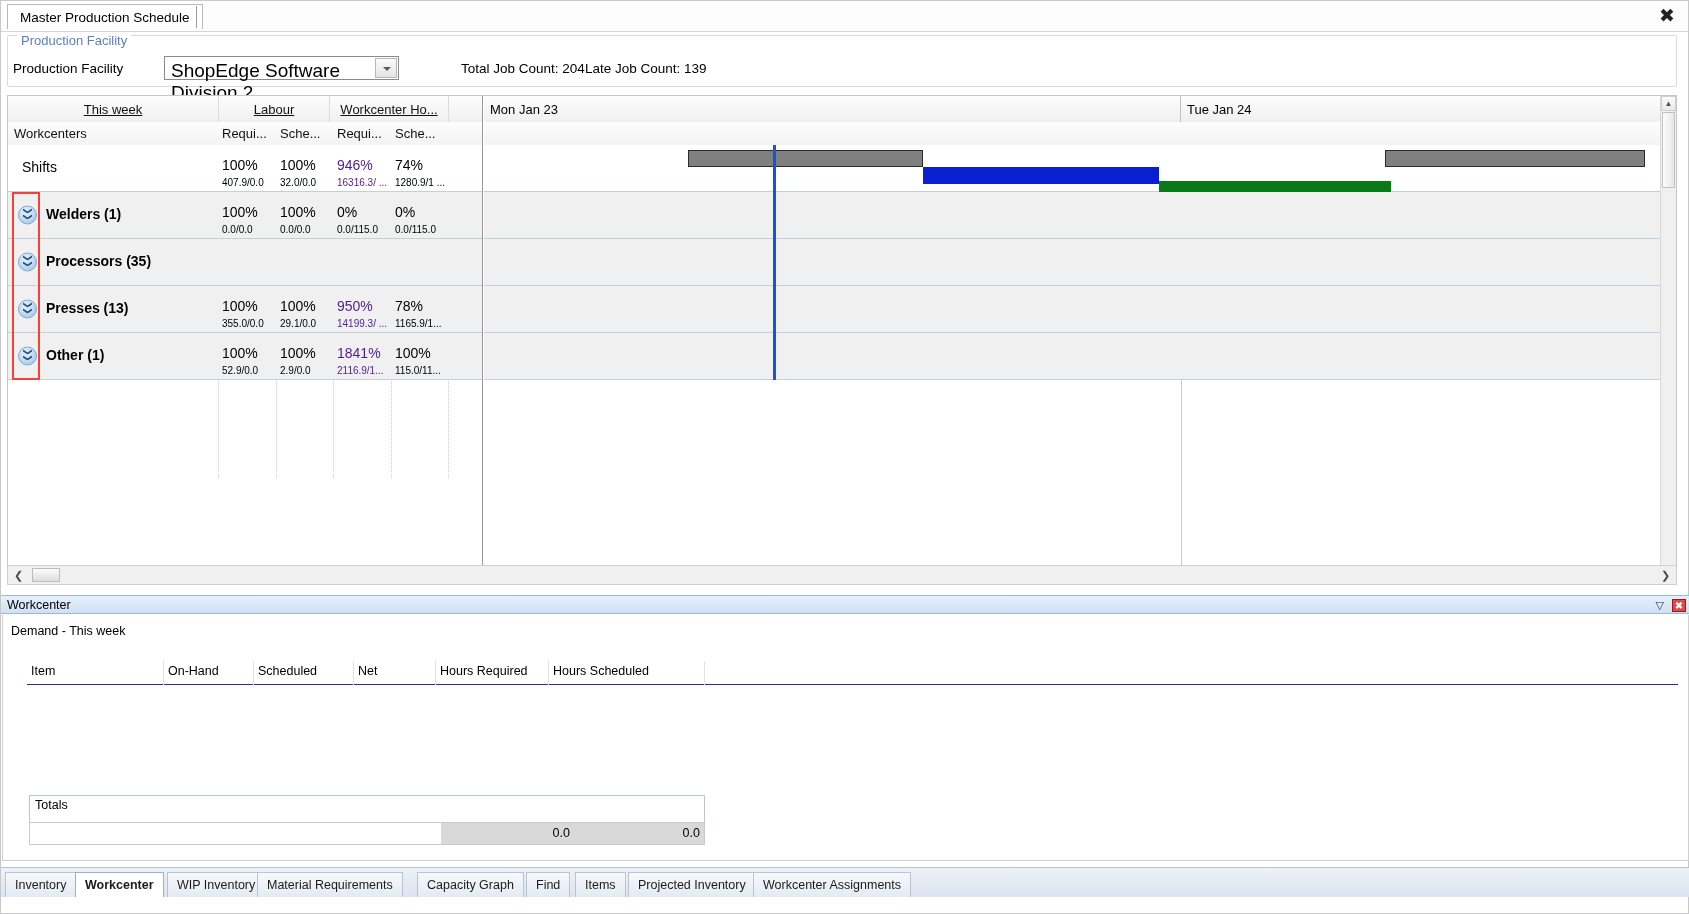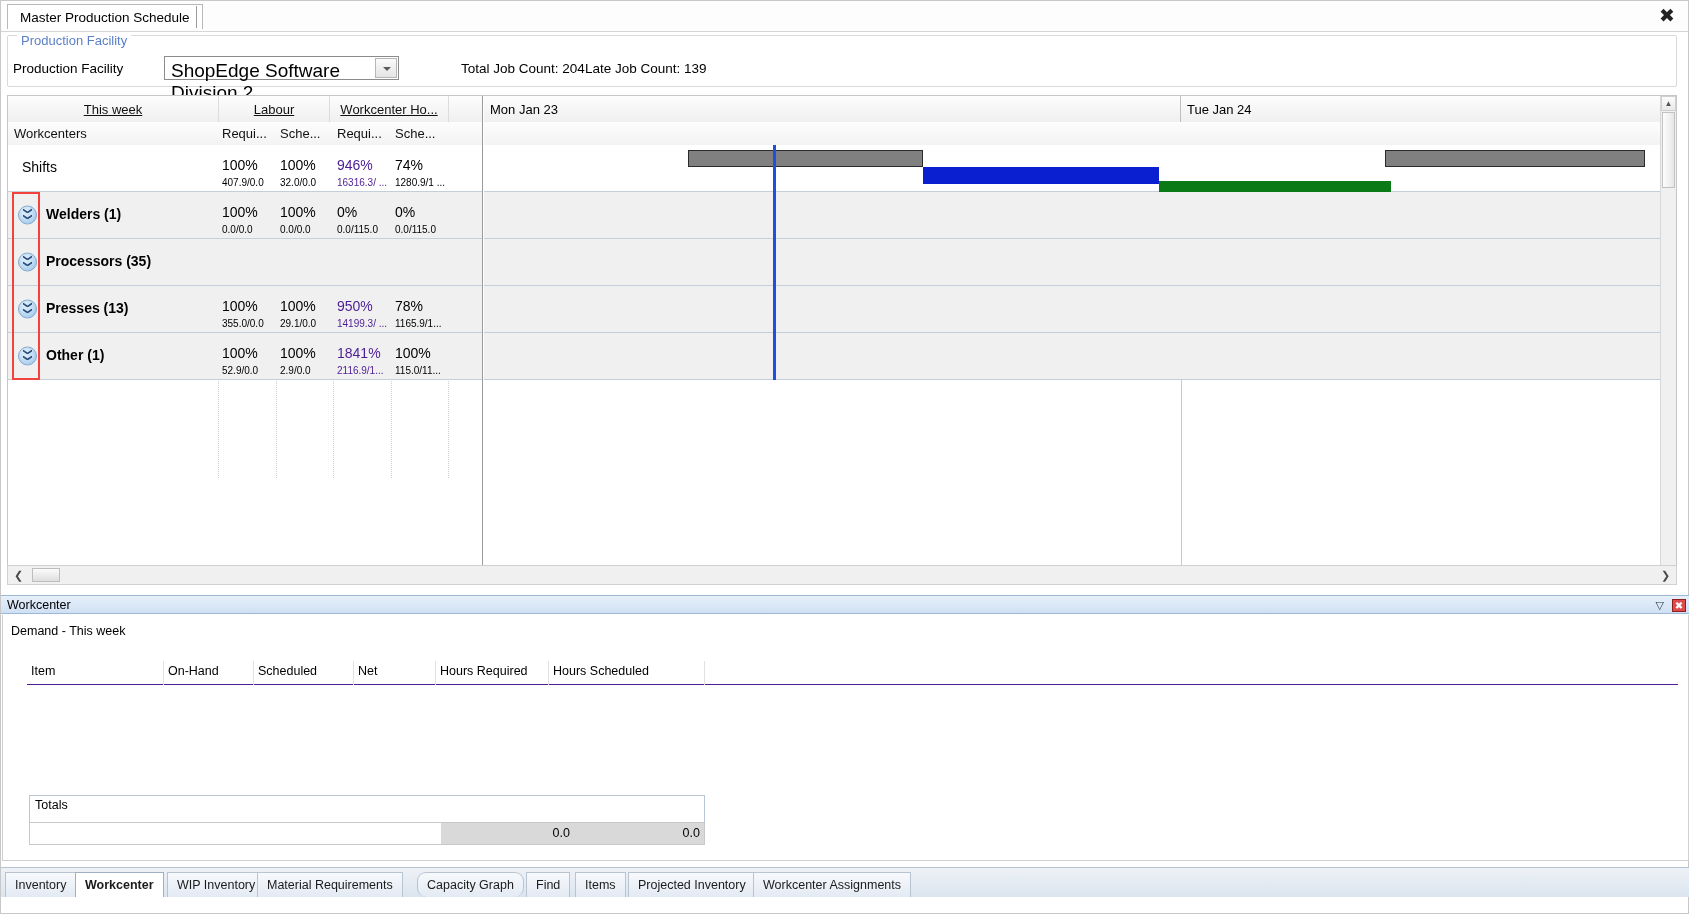--- a/index.html
+++ b/index.html
@@ -394,20 +394,20 @@
         <span class="v" style="left:560px;width:110px">0.0</span>
       </div>
     </div>
   </div>
 
   <div class="tabbar">
     <div class="btab" style="left:4px;"><span>Inventory</span></div>
     <div class="btab sel" style="left:74px;"><span>Workcenter</span></div>
     <div class="btab" style="left:158px;margin-left:8px;"><span>WIP Inventory</span></div>
     <div class="btab" style="left:256px;"><span>Material Requirements</span></div>
-    <div class="btab" style="left:416px;border-radius:9px;"><span>Capacity Graph</span></div>
+    <div class="btab" style="left:416px;"><span>Capacity Graph</span></div>
     <div class="btab" style="left:525px;"><span>Find</span></div>
     <div class="btab" style="left:574px;"><span>Items</span></div>
     <div class="btab" style="left:627px;"><span>Projected Inventory</span></div>
     <div class="btab" style="left:752px;"><span>Workcenter Assignments</span></div>
   </div>
 
 </div>
 
 </body></html>

